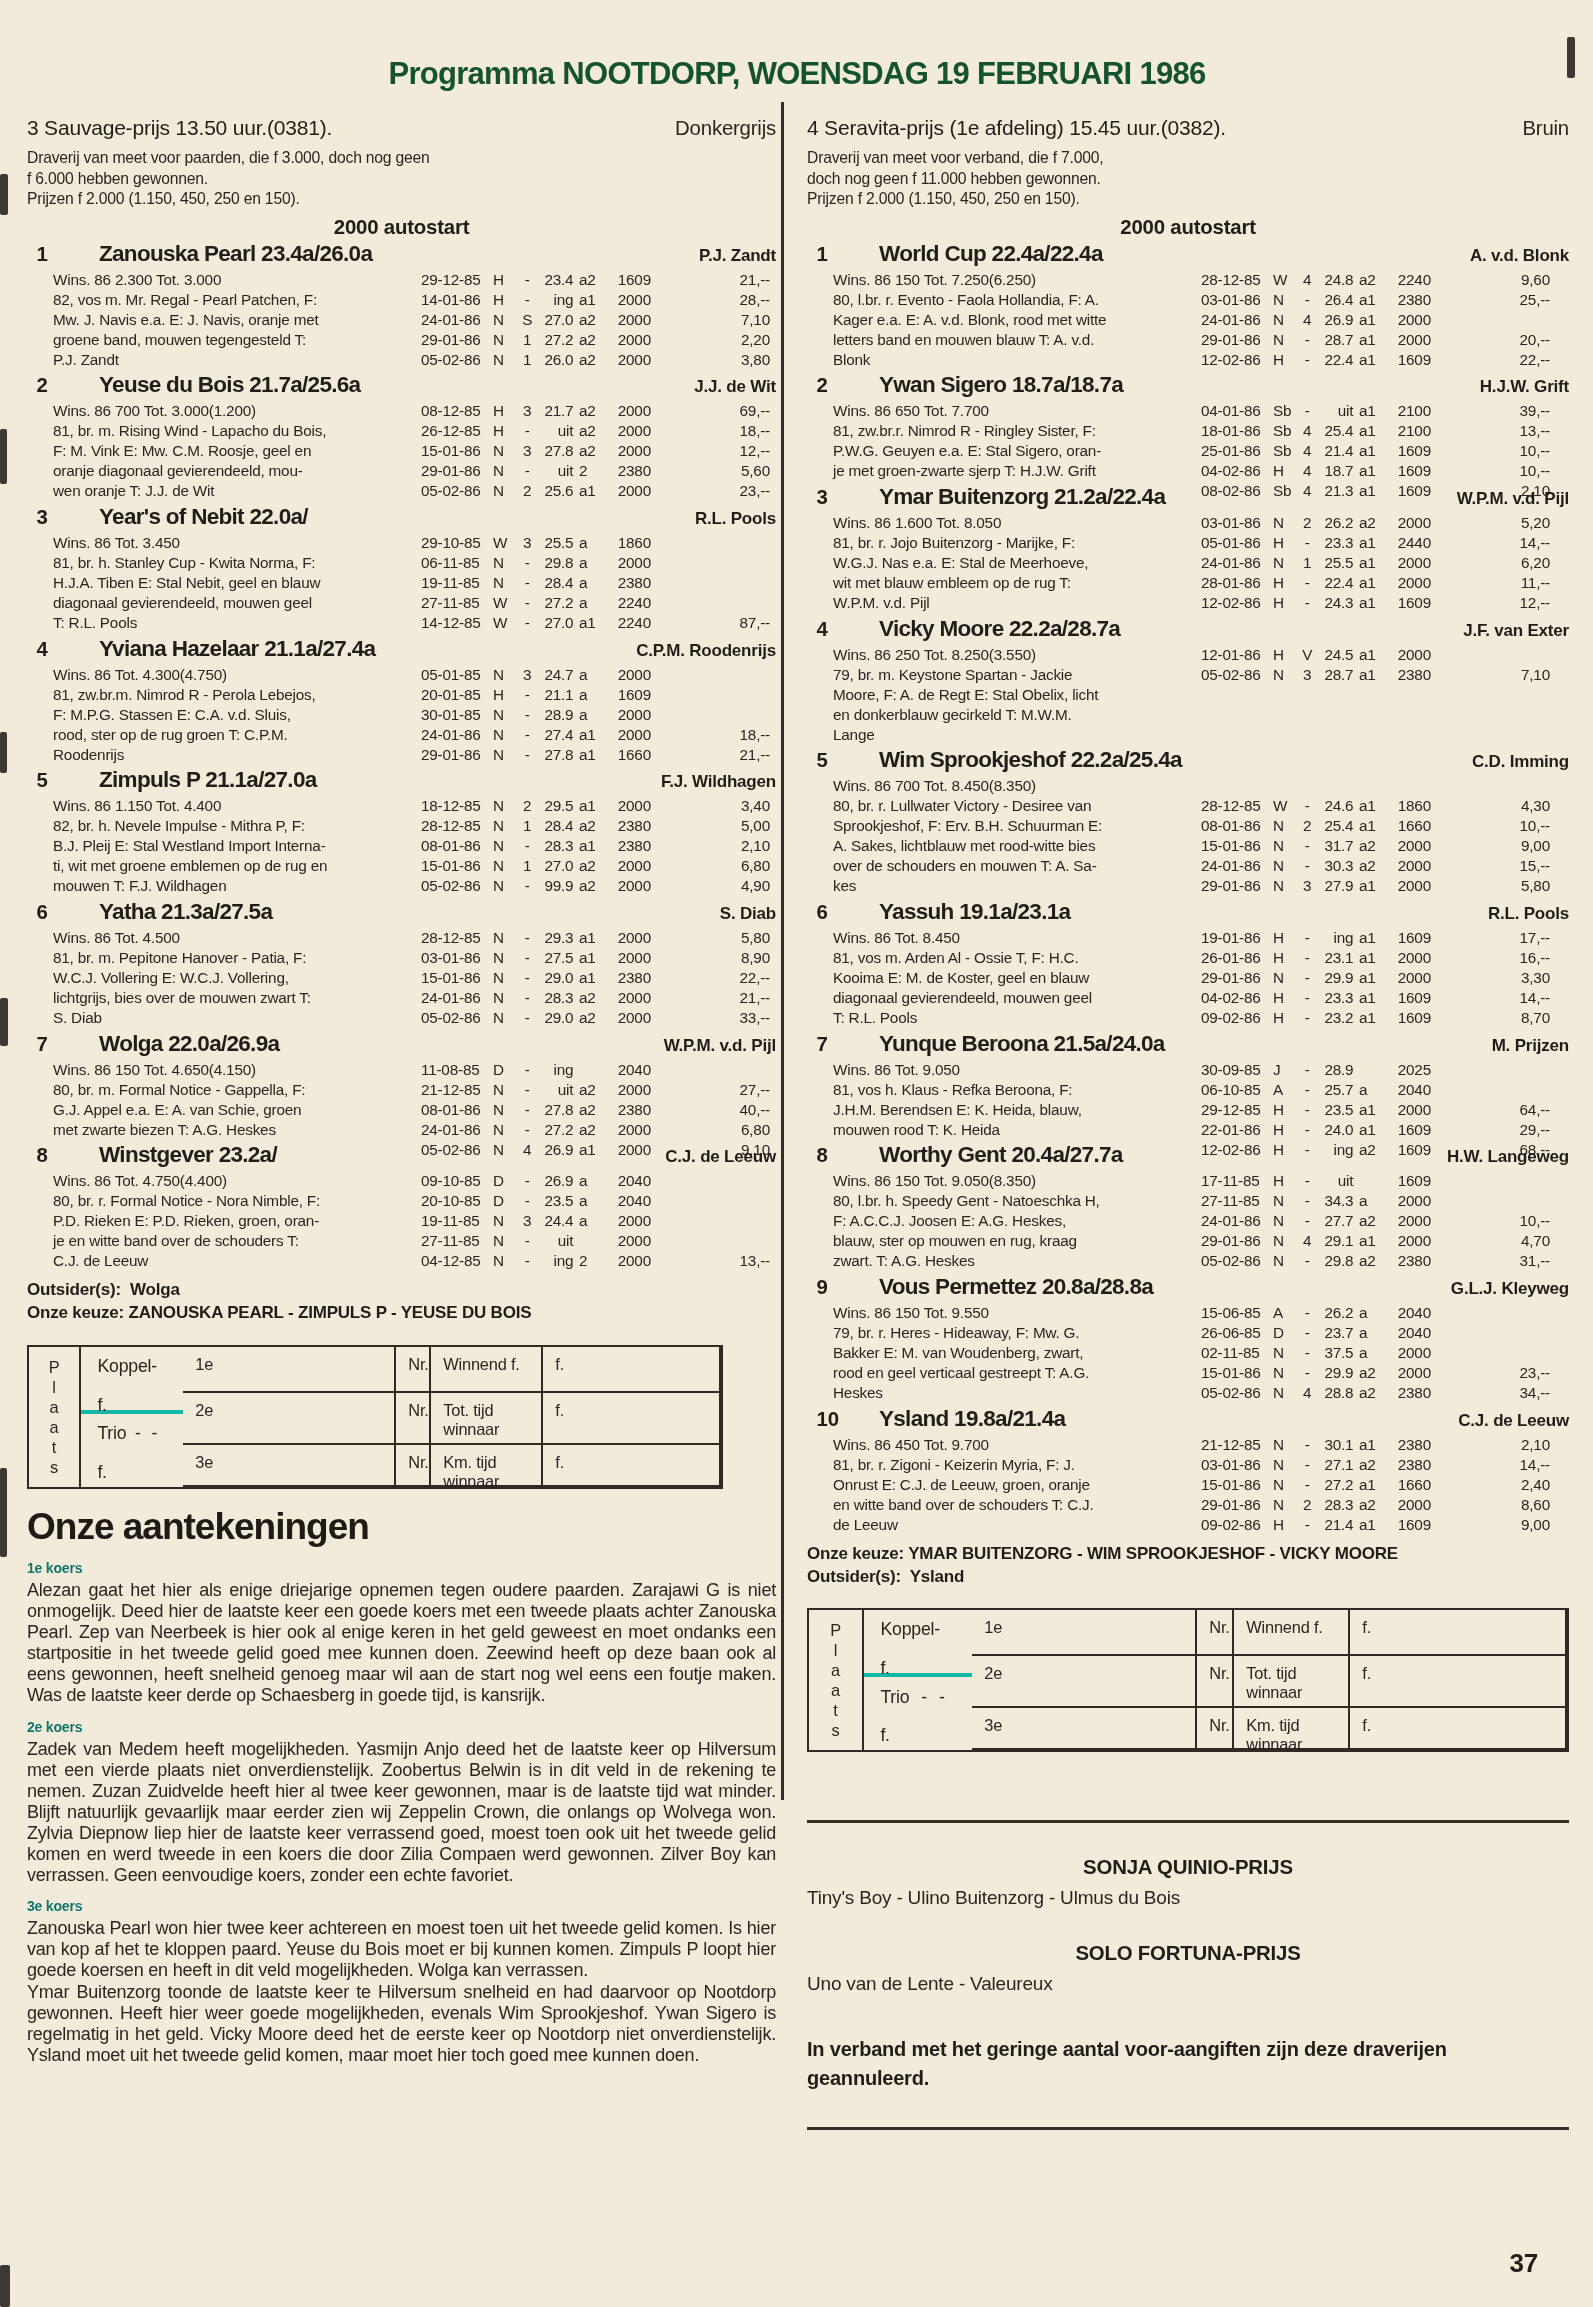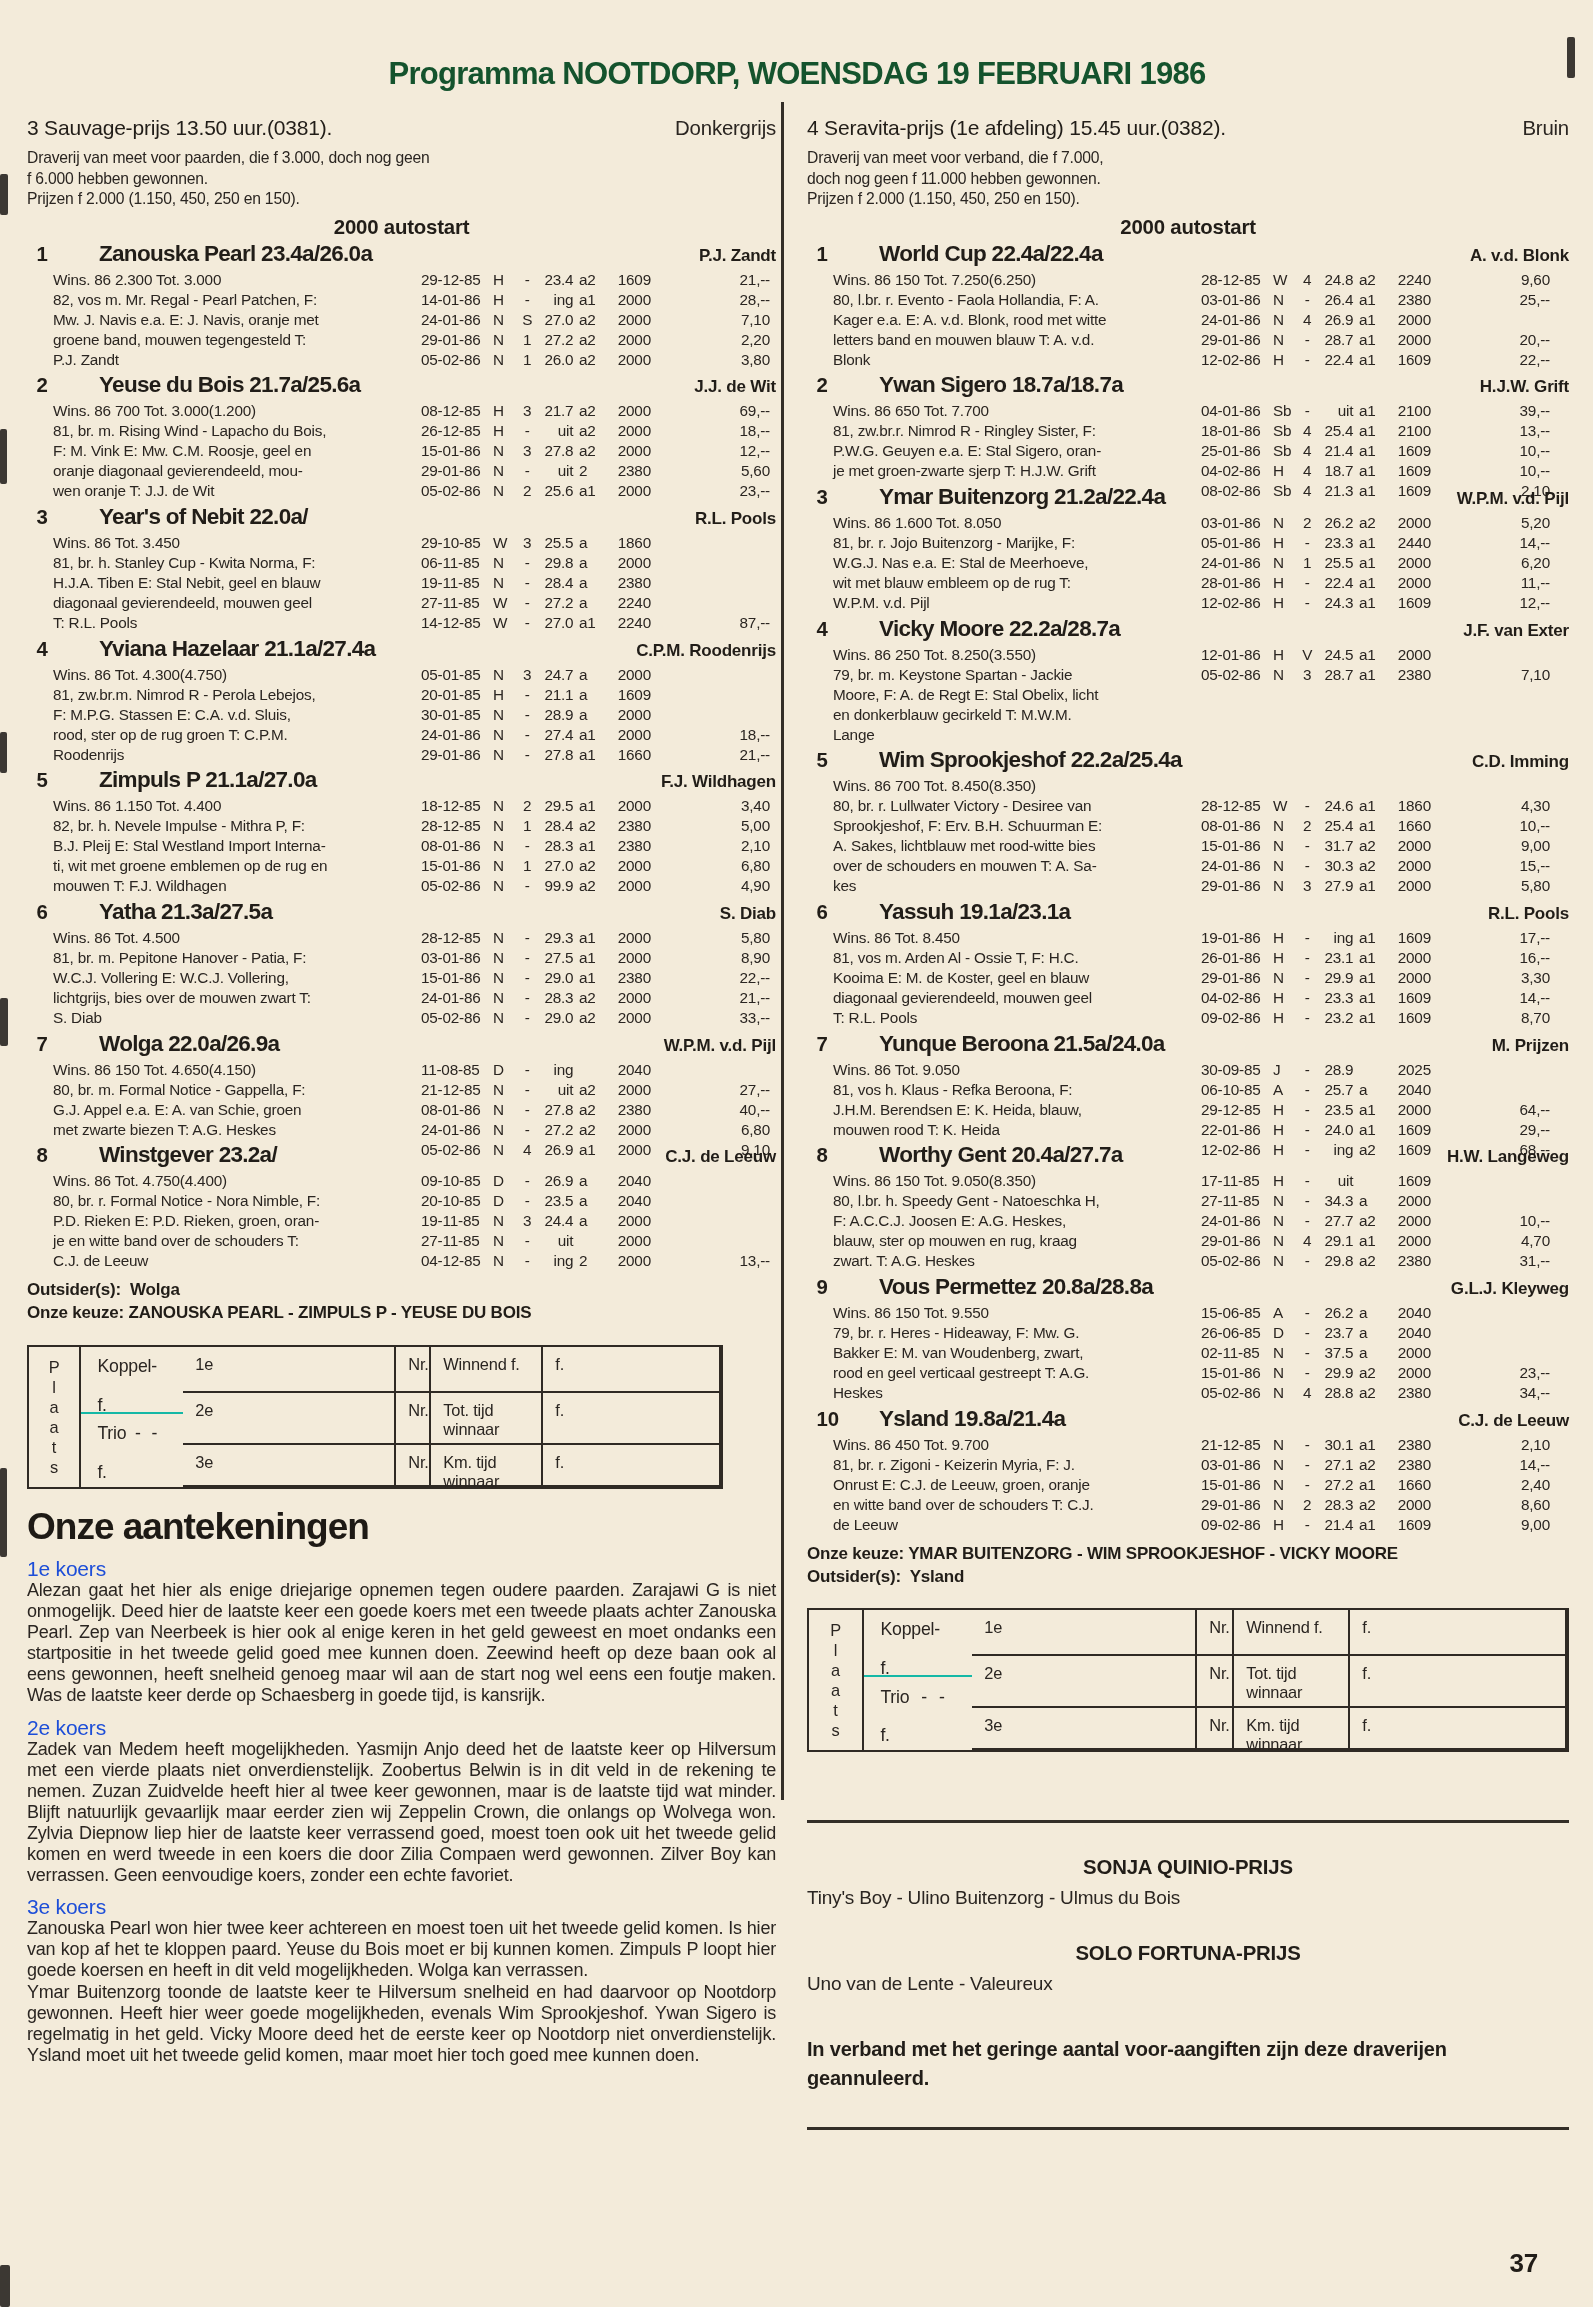--- a/index.html
+++ b/index.html
@@ -46,30 +46,30 @@
   
   .bet-table{margin-top:20.4px;border:2.7px solid #2f2a24;display:grid;box-sizing:border-box;
              grid-template-rows:46px 52px 42px;background:transparent;}
   .col-left .bet-table{width:696px;grid-template-columns:52px 102px 213px 35px 112px 1fr;}
   .col-right .bet-table{width:762px;grid-template-columns:55px 108px 225px 37px 116px 1fr;}
   .bt-cell{border-right:2px solid #2f2a24;border-bottom:2px solid #2f2a24;
            padding:8.2px 0 0 12.3px;font-size:16.4px;line-height:19px;box-sizing:border-box;}
   .bt-plaats{grid-row:1 / span 3;border-right:2px solid #2f2a24;display:flex;flex-direction:column;
              justify-content:center;align-items:center;font-size:16.4px;line-height:20px;box-sizing:border-box;}
   .bt-kt{grid-row:1 / span 3;display:flex;flex-direction:column;box-sizing:border-box;}
-  .bt-koppel{height:48%;border-bottom:2px solid #14b8a6;padding:9.5px 15px 0 16.4px;box-sizing:border-box;}
+  .bt-koppel{height:48%;border-bottom:4px solid #14b8a6;padding:9.5px 15px 0 16.4px;box-sizing:border-box;}
   .bt-trio{flex:1;padding:9.5px 15px 0 16.4px;box-sizing:border-box;}
   .kt-line{display:flex;font-size:17.7px;}
   .kt-label{width:109px;}
   .kt-dash{width:48px;}
   .kt-f{margin-top:17.7px;font-size:17.7px;}
   
   .notes-heading{margin-top:17px;font-size:37px;font-weight:700;letter-spacing:-1px;color:#1e1a15;}
   .note-sec{margin-top:1.4px;}
-  .note-title{margin-top:9.5px;font-size:21px;font-weight:400;line-height:23px;color:#1d4ed8;}
+  .note-title{margin-top:9.5px;font-size:14px;font-weight:700;line-height:23px;color:#0f766e;}
   .note-text{font-size:18px;line-height:21px;text-align:justify;}
   
   .rule{border:none;border-top:3.4px solid #332e27;margin:0;}
   .rule-1{margin-top:68px;}
   .rule-2{margin-top:34px;}
   .prize-title{margin-top:33px;text-align:center;font-size:20.4px;font-weight:700;color:#211d18;}
   .prize-horses{margin-top:8.2px;font-size:19px;}
   .cancel-note{margin-top:40px;font-size:20px;font-weight:700;line-height:29px;color:#211d18;}
   .page-number{position:absolute;right:56px;top:2248px;font-size:26px;font-weight:700;color:#211d18;}
   .smudge{position:absolute;background:#221f1b;border-radius:2px;opacity:.88;}

